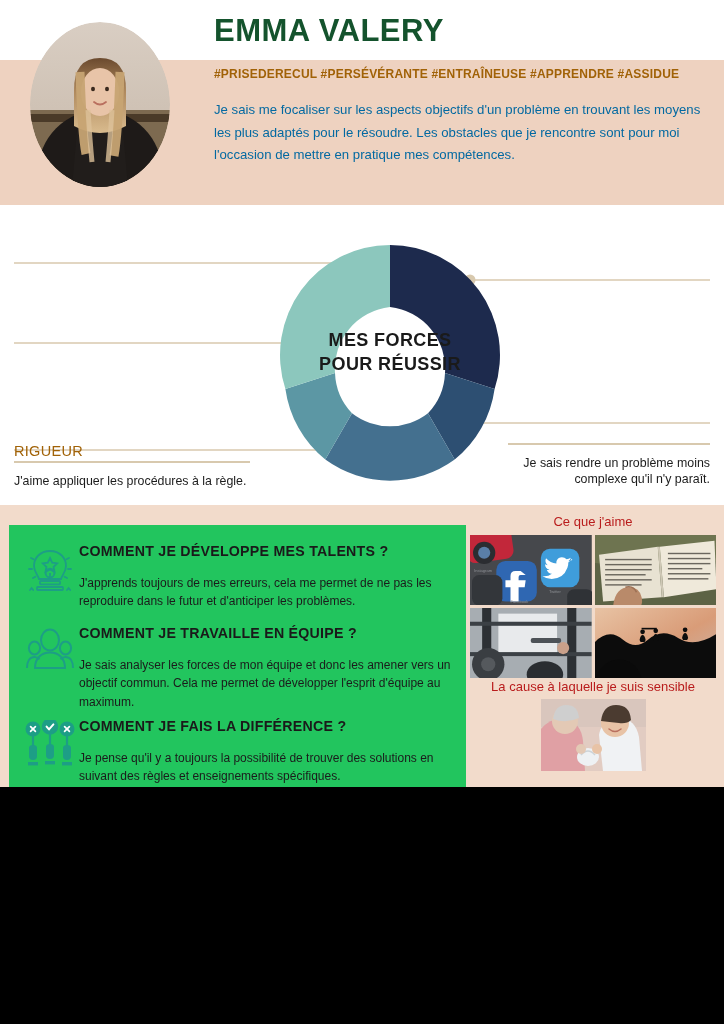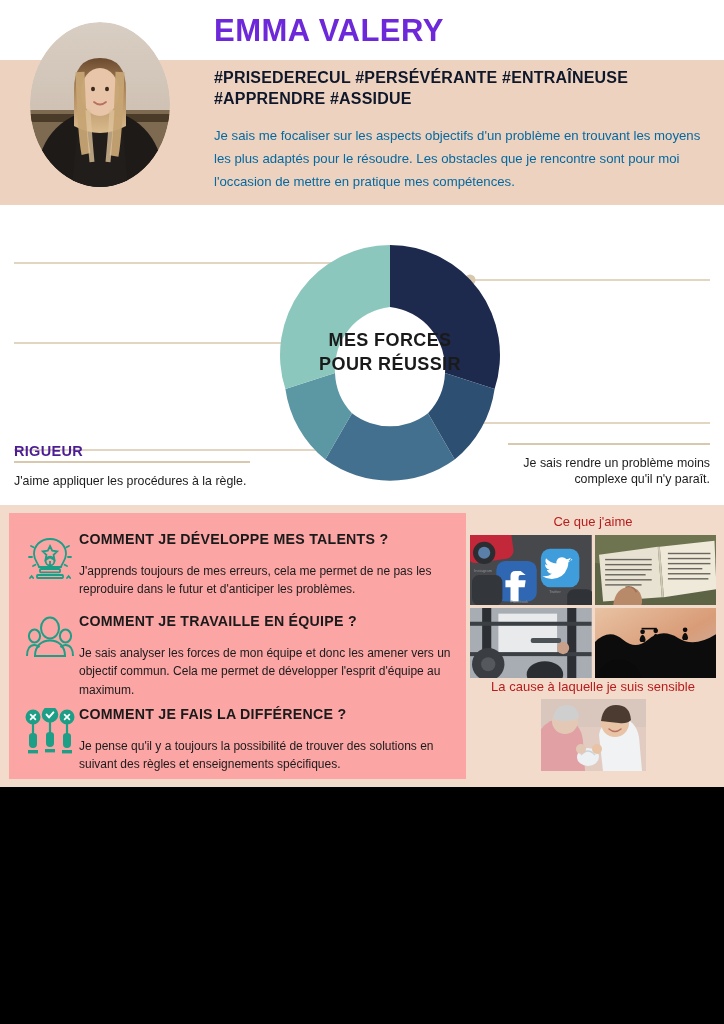--- a/index.html
+++ b/index.html
@@ -10,46 +10,46 @@
 
   
   .header { position:absolute; left:0; top:0; width:724px; height:205px; background:#fff; }
   .header-band { position:absolute; left:0; top:60px; width:724px; height:145px; background:#eed2c0; }
 
   .avatar-wrap { position:absolute; left:30px; top:22px; width:140px; height:165px; border-radius:50%;
                  overflow:hidden; z-index:3; }
   .avatar-svg { display:block; width:140px; height:165px; }
 
   .hdr-text { position:absolute; left:214px; top:14px; width:500px; z-index:3; }
-  .name { font-size:31px; font-weight:bold; letter-spacing:0.5px; color:#6d28d9;
+  .name { font-size:31px; font-weight:bold; letter-spacing:0.5px; color:#14532d;
           font-family:"Liberation Sans", sans-serif; line-height:1.1; }
-  .tagline { margin-top:19px; font-size:16px; font-weight:bold; color:#0f172a; line-height:1.32;
+  .tagline { margin-top:19px; font-size:12px; font-weight:bold; color:#a16207; line-height:1.32;
              letter-spacing:0.2px; }
   .bio { margin-top:16px; font-size:13.2px; color:#0369a1; line-height:1.72; }
 
   
   .donut-sec { position:absolute; left:0; top:205px; width:724px; height:300px; background:#fff; }
   .donut-svg { position:absolute; left:0; top:0; }
 
   .cal { position:absolute; }
-  .cal .cal-title { font-size:14.5px; font-weight:bold; letter-spacing:0.3px; color:#4c1d95;
+  .cal .cal-title { font-size:14.5px; font-weight:normal; letter-spacing:0.3px; color:#a16207;
                     line-height:1.12; padding-bottom:2px; }
   .cal .cal-rule { height:1.6px; background:#d8c9ae; width:100%; }
   .cal .cal-body { font-size:12.4px; color:#1c1c1c; line-height:1.32; padding-top:10px; }
   .cal.right { text-align:right; }
 
   .cal-rigueur        { left:14px;  top:238px; width:236px; }
   .cal-apprendre      { left:14px;  top:322px; width:236px; }
   .cal-federer        { left:14px;  top:425px; width:236px; }
   .cal-resolution     { left:508px; top:238px; width:202px; }
   .cal-resilience     { left:508px; top:408px; width:202px; }
 
   
   .bottom { position:absolute; left:0; top:505px; width:724px; height:282px; background:#f2dbcb; }
-  .qcard { position:absolute; left:9px; top:8px; width:457px; height:266px; background:#fca5a5; }
+  .qcard { position:absolute; left:9px; top:20px; width:457px; height:266px; background:#22c55e; }
 
   .qrow { position:absolute; display:flex; }
   .q1 { left:12px; top:18px;  width:436px; }
   .q2 { left:12px; top:100px; width:436px; }
   .q3 { left:12px; top:193px; width:436px; }
 
   .qicon { width:58px; flex:0 0 58px; display:flex; align-items:flex-start; justify-content:center;
            padding-top:2px; }
   .qtext { flex:1; }
   .qtitle { font-size:14.2px; font-weight:bold; letter-spacing:0.25px; color:#1a1a1a; line-height:1.2; }

